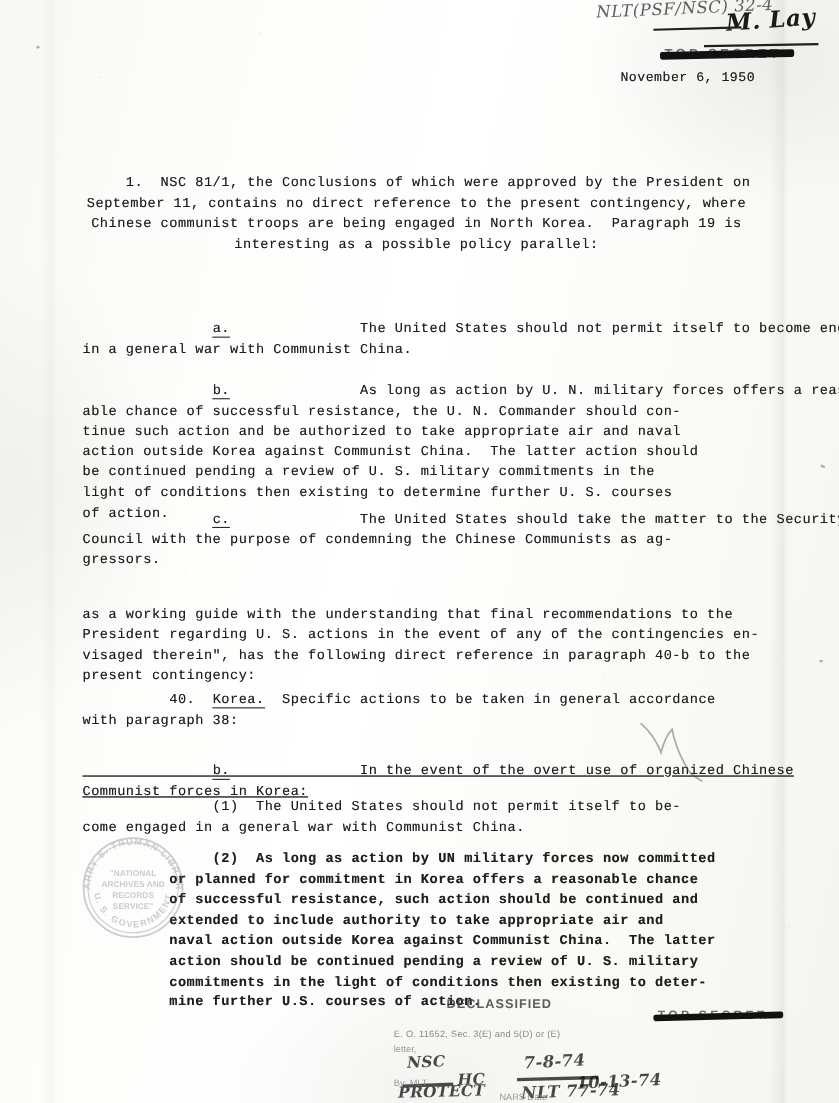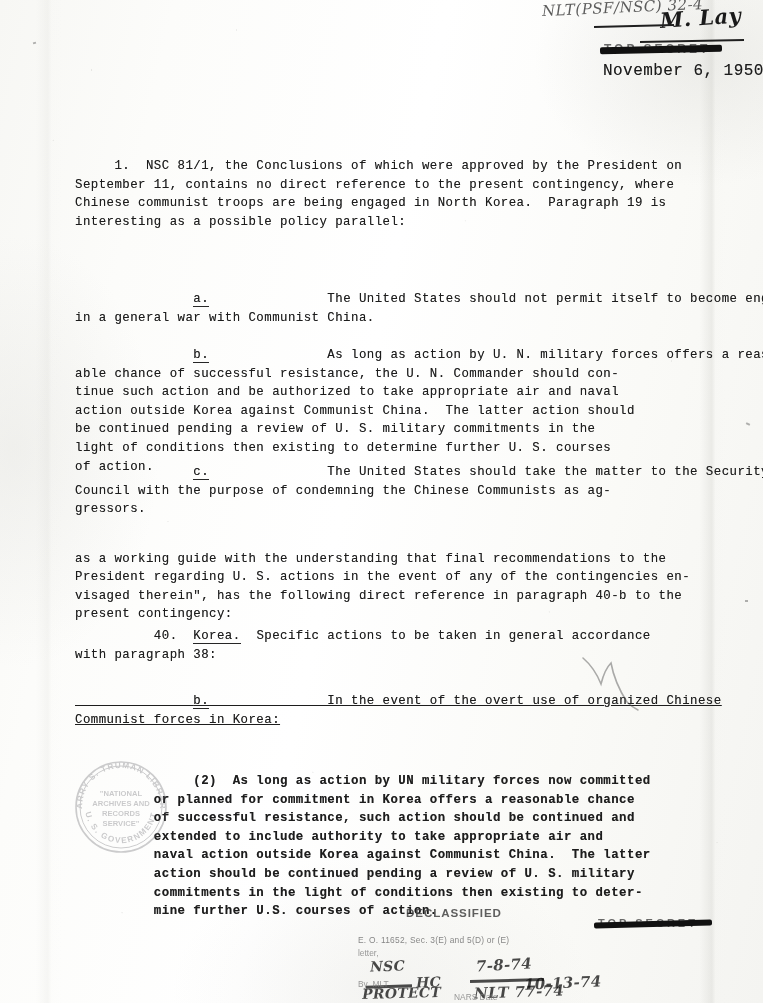--- a/index.html
+++ b/index.html
@@ -57,23 +57,23 @@
     color: #1d1d1d;
     font-family: "Liberation Mono", "DejaVu Sans Mono", monospace;
     font-size: 12.4px;
     line-height: 18.6px;
     letter-spacing: .45px;
     white-space: pre;
     text-shadow: 0 0 .6px rgba(40,40,40,.55);
   }
 
   .date {
-    left: 603px;
+    left: 564px;
     top: 62px;
-    font-size: 16px;
+    font-size: 12px;
   }
 
   .doc-title {
     left: 299px;
     top: 113px;
     font-size: 12.8px;
     letter-spacing: 1.1px;
   }
   .doc-title u {
     text-decoration: none;
@@ -264,21 +264,21 @@
   <div class="handwrite hw-sig">M. Lay</div>
   <div class="hw-rule1"></div>
   <div class="hw-rule2"></div>
 
   <div class="topsecret ts-head">TOP SECRET</div>
   <div class="strike ts-head-strike"></div>
 
   <div class="tw date">November 6, 1950</div>
 
 
-  <div class="tw block" style="top:157px;">     1.  NSC 81/1, the Conclusions of which were approved by the President on
+  <div class="tw block" style="top:157px;text-align:center;">     1.  NSC 81/1, the Conclusions of which were approved by the President on
 September 11, contains no direct reference to the present contingency, where
 Chinese communist troops are being engaged in North Korea.  Paragraph 19 is
 interesting as a possible policy parallel:</div>
 
 
   <div class="tw block" style="top:290px;"><span>               </span><u class="ul">a.</u><span>               The United States should not permit itself to become engaged
 in a general war with Communist China.</span></div>
 
   <div class="tw block" style="top:346px;"><span>               </span><u class="ul">b.</u><span>               As long as action by U. N. military forces offers a reason-
 able chance of successful resistance, the U. N. Commander should con-
@@ -303,20 +303,22 @@
 
   <div class="tw block" style="top:692px;text-decoration:underline;"><span>               </span><u class="ul">b.</u><span>               In the event of the overt use of organized Chinese
 Communist forces in Korea:</span></div>
 
   <div class="pencil-check">
     <svg width="62" height="58" viewBox="0 0 62 58" fill="none" xmlns="http://www.w3.org/2000/svg">
       <path d="M3 4 C10 10, 17 20, 21 30 C23 22, 26 14, 31 9 C33 20, 38 34, 47 48 C52 53, 56 55, 58 56" stroke="#4a4a4a" stroke-width="1.6" fill="none" stroke-linecap="round"></path>
     </svg>
   </div>
 
+  <div class="tw block" style="top:724px;">               (1)  The United States should not permit itself to be-
+come engaged in a general war with Communist China.</div>
 
   <div class="tw block" style="top:772px;font-weight:bold;">               (2)  As long as action by UN military forces now committed
           or planned for commitment in Korea offers a reasonable chance
           of successful resistance, such action should be continued and
           extended to include authority to take appropriate air and
           naval action outside Korea against Communist China.  The latter
           action should be continued pending a review of U. S. military
           commitments in the light of conditions then existing to deter-
           mine further U.S. courses of action.</div>
 

